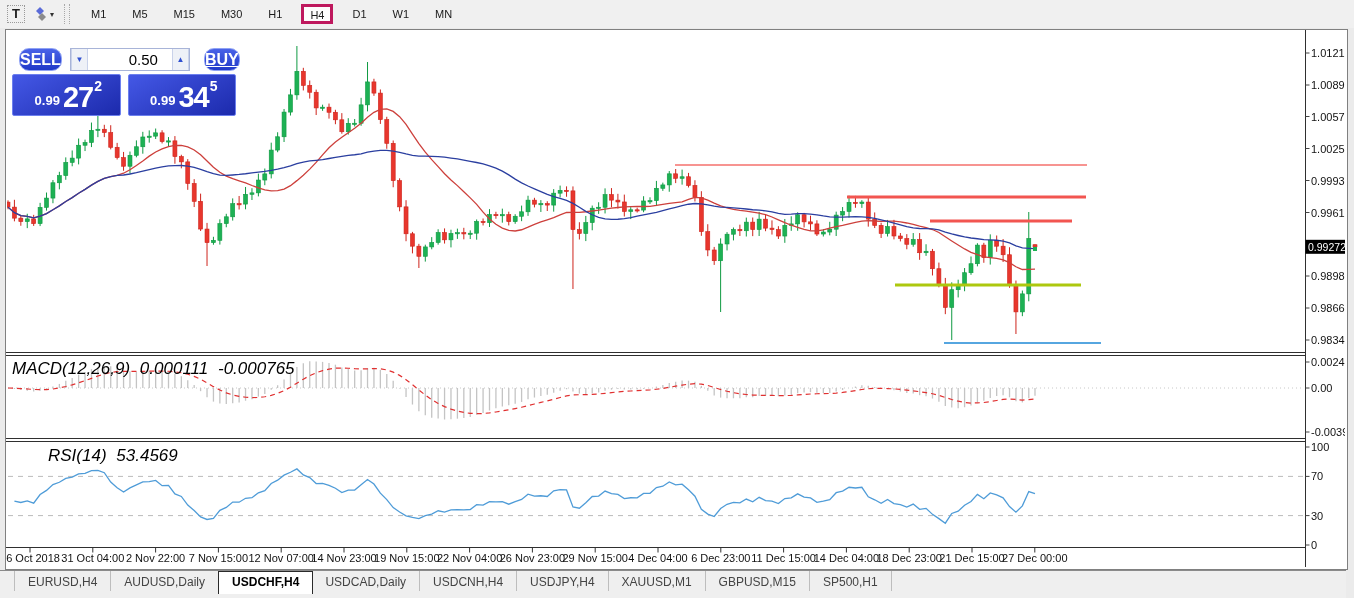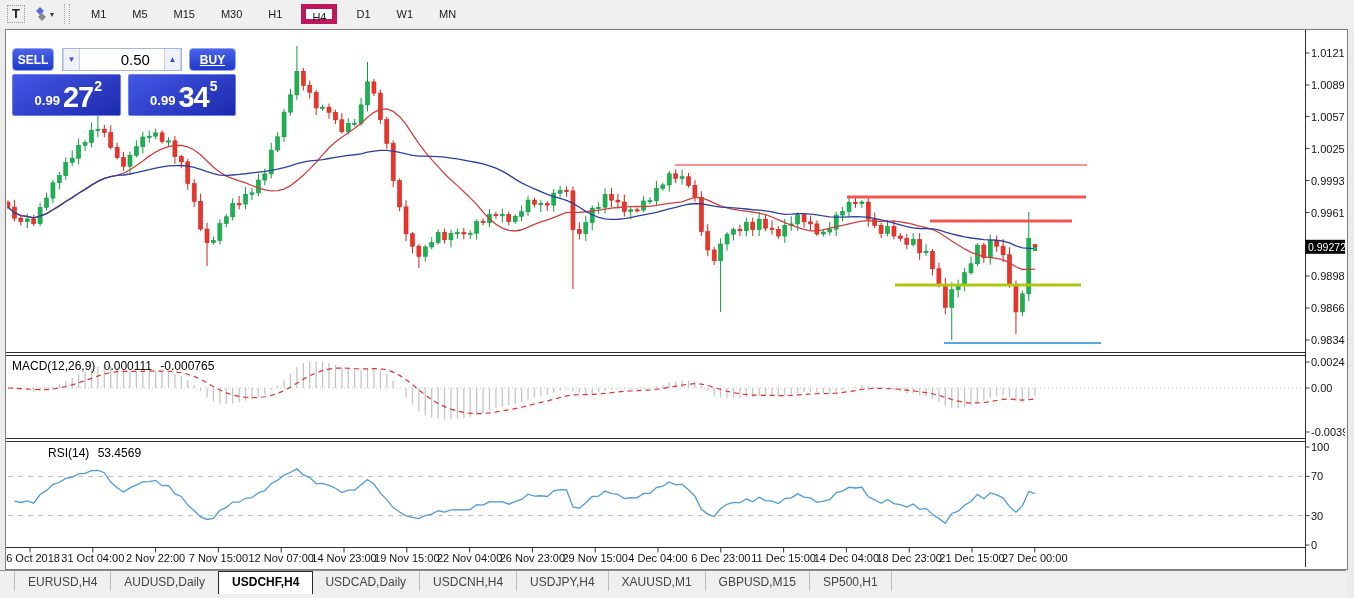--- a/index.html
+++ b/index.html
@@ -8,38 +8,38 @@
   
   .toolbar{position:absolute;left:0;top:0;width:1354px;height:28px;background:#f0f0f0;
            display:flex;align-items:center;padding-left:4px;box-sizing:border-box;}
   .tool-btn{height:22px;background:transparent;border:1px solid transparent;display:flex;
             align-items:center;justify-content:center;padding:0 3px;cursor:pointer;font-family:inherit;}
   .t-glyph{font-weight:700;font-size:13px;color:#222;outline:1px dotted #9a9a9a;padding:0 4px;line-height:16px;}
   .caret{font-size:8px;color:#333;margin-left:2px;}
   .grip{width:4px;height:20px;margin:0 8px 0 6px;border-left:1px dotted #a8a8a8;border-right:1px dotted #a8a8a8;}
   .tf{min-width:24px;height:20px;margin:0 6px;padding:2px 6px;font-size:11px;color:#1a1a1a;
       background:transparent;border:1px solid transparent;cursor:pointer;font-family:inherit;}
-  .tf.active{background:#fcfcfc;border:5px solid #be185d;}
+  .tf.active{background:#fcfcfc;border:3px solid #be185d;}
   
   .chart-shell{position:absolute;left:5px;top:29px;width:1341px;height:539px;background:#ffffff;
                border:1px solid #808080;}
   #chart-svg{position:absolute;left:0;top:0;}
   .symbol-header{position:absolute;left:14px;top:33px;z-index:5;font-size:12px;font-weight:600;color:#000;}
   .symbol-header .tri{font-size:8px;margin-right:5px;position:relative;top:-1px;}
   .symbol-header span{margin-right:4px;}
-  .ind-header{position:absolute;left:12px;z-index:5;font-size:12px;color:#000;}
+  .ind-header{position:absolute;left:12px;z-index:5;font-size:17px;color:#000;font-style:italic;}
   .ind-header span{margin-right:5px;}
   .macd-header{top:359px;}
   .rsi-header{top:446px;margin-left:36px;}
   
   .trade-panel{position:absolute;left:12px;top:48px;width:224px;z-index:6;}
   .tp-row1{display:flex;height:23px;align-items:stretch;}
   .btn-sell,.btn-buy{background:linear-gradient(#4a63e8,#2038c8);border:1px solid #8fa2f4;color:#fff;
-       font-weight:700;font-size:12px;border-radius:4px;display:flex;align-items:center;justify-content:center;
-       cursor:pointer;font-family:inherit;}
+       font-weight:700;font-size:16px;border-radius:10px;display:flex;align-items:center;justify-content:center;
+       cursor:pointer;font-family:inherit;margin-left:7px;}
   .btn-sell{width:47px;}.btn-buy{width:53px;text-decoration:underline;}
   .vol-group{display:flex;margin-left:8px;margin-right:7px;border:1px solid #a8b4d8;background:#fff;}
   .spin{width:17px;background:#eef1f7;color:#3050d0;font-size:8px;display:flex;align-items:center;
         justify-content:center;border:0;border-left:1px solid #c9d2ea;border-right:1px solid #c9d2ea;cursor:pointer;}
   .vol-input{width:68px;border:0;outline:none;text-align:right;padding-right:14px;font-size:15px;color:#000;
              font-family:inherit;}
   .tp-row2{display:flex;margin-top:3px;gap:7px;}
   .price-box{flex:1;height:37px;background:linear-gradient(150deg,#4458e6,#1c2aac);border:1px solid #6d80ee;
              border-radius:2px;color:#fff;display:flex;align-items:flex-end;justify-content:center;
              padding-bottom:3px;cursor:pointer;}

